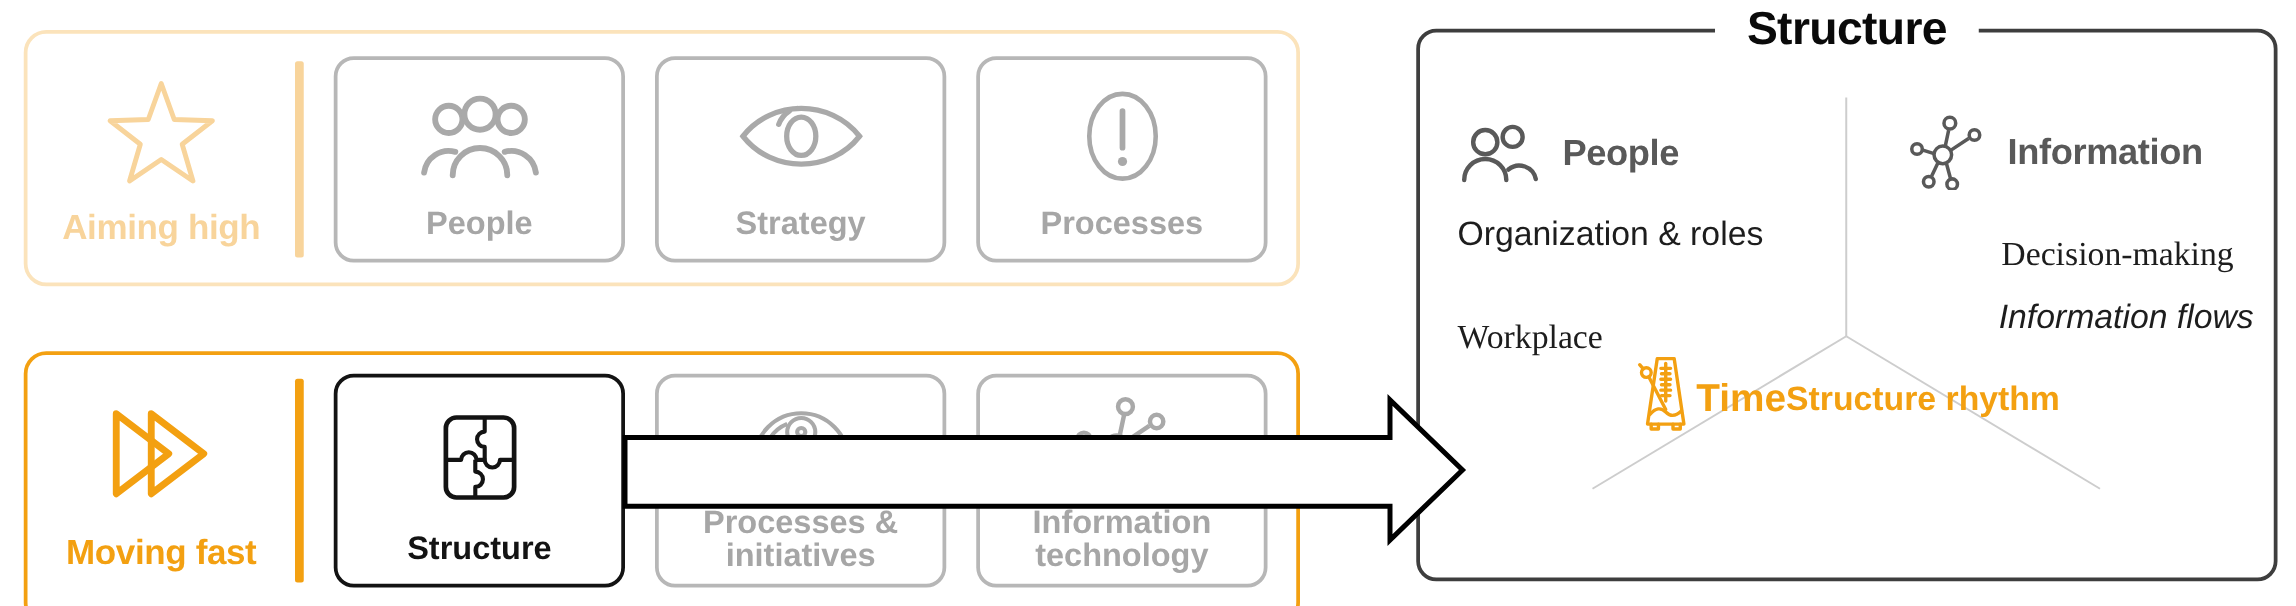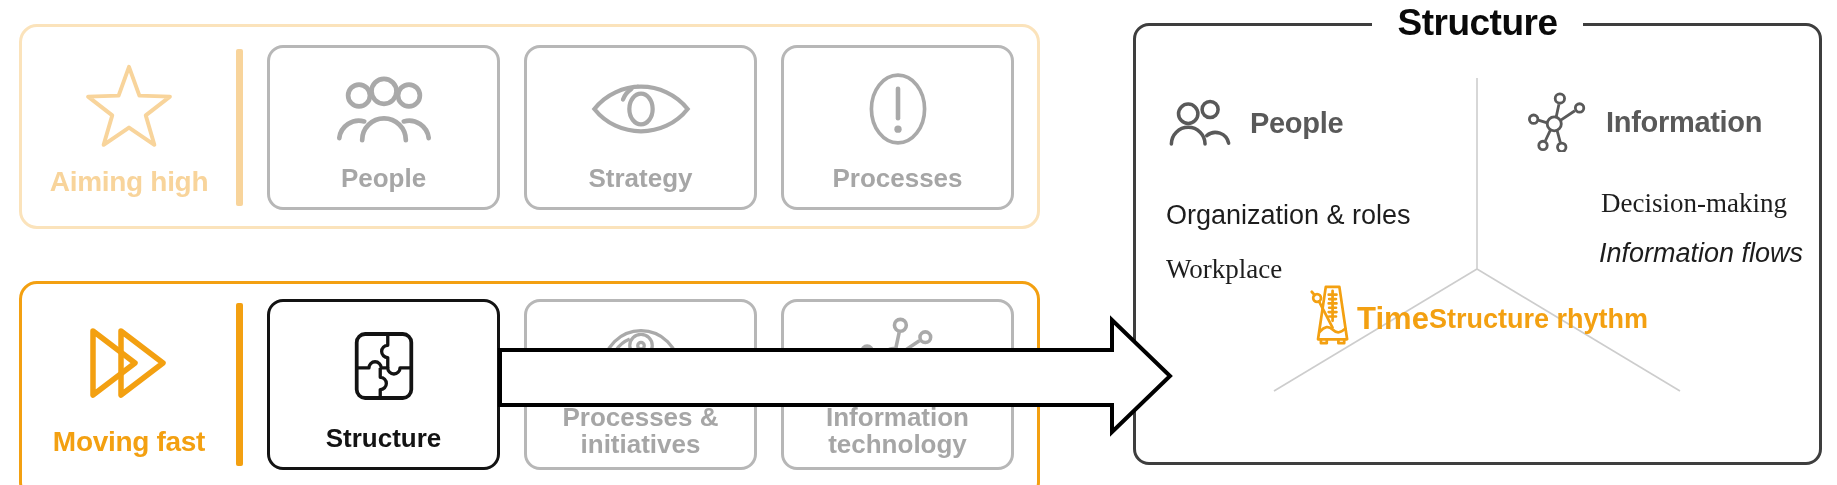--- a/index.html
+++ b/index.html
@@ -189,21 +189,21 @@
     <span>
       <svg width="64" height="50" viewBox="0 0 76 58" fill="none" stroke="var(--heading-gray)" stroke-width="4.2" stroke-linecap="round">
         <circle cx="50" cy="13" r="9.5"></circle>
         <path d="M46,44 a16,16 0 0 1 26,9"></path>
         <circle cx="24" cy="18" r="11.5"></circle>
         <path d="M4,54 a20,20 0 0 1 40,0"></path>
       </svg>
     </span>
     <span class="hdr-text">People</span>
   </div>
-  <div class="panel-item" style="left:30px;top:174px;">Organization &amp; roles</div>
+  <div class="panel-item" style="left:30px;top:146px;">Organization &amp; roles</div>
   <div class="panel-item" style="left:30px;top:228px;font-family:Liberation Serif, serif;">Workplace</div>
 
   <div class="section-header" style="left:392px;top:66px;justify-content:flex-end;">
     <span>
       <svg width="60" height="60" viewBox="0 0 64 64" fill="none" stroke="var(--heading-gray)" stroke-width="3">
         <circle cx="28" cy="34" r="7.5"></circle>
         <circle cx="34" cy="7" r="5"></circle>
           <circle cx="55" cy="17" r="4.5"></circle>
         <circle cx="6" cy="29" r="4.5"></circle>
           <circle cx="16" cy="57" r="4.5"></circle>

